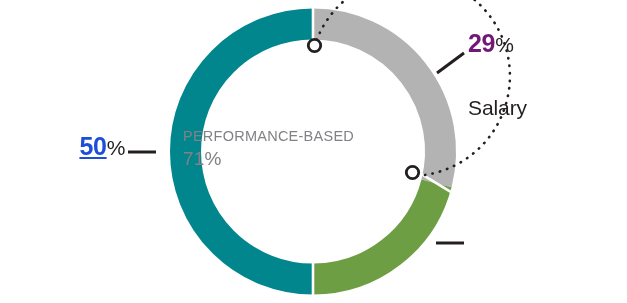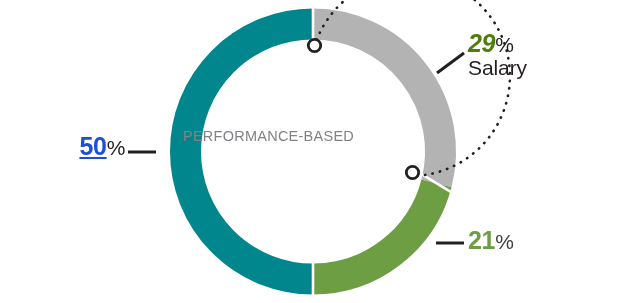--- a/index.html
+++ b/index.html
@@ -47,29 +47,30 @@
   .pct-sym {
     color: #231f20;
     font-weight: normal;
     font-size: 21px;
   }
   .name-line {
     font-size: 21px;
     font-weight: normal;
     color: #231f20;
     letter-spacing: -0.1px;
+    margin-top: 40px;
   }
 
   
   #label-salary {
     left: 468px;
     top: 30px;
     text-align: left;
   }
-  #label-salary .pct-num { color: #4d7c0f; font-style: italic; }
+  #label-salary .pct-num { color: #701a75; }
 
   
   #label-annual-bonus {
     left: 468px;
     top: 227px;
     text-align: left;
   }
   #label-annual-bonus .pct-num { color: #6e9e43; }
   #label-annual-bonus .pct-sym { color: #3f3f3f; }
 
@@ -131,28 +132,26 @@
   </svg>
 
   <div class="label-block" id="label-salary">
     <div class="pct-line">
       <span class="pct-num">29</span><span class="pct-sym">%</span>
     </div>
     <div class="name-line">Salary</div>
   </div>
 
   <div class="label-block" id="label-annual-bonus">
-    <div class="pct-line">
-      <span class="pct-num">21</span><span class="pct-sym">%</span>
-    </div>
   </div>
 
   <div class="label-block" id="label-lti">
     <div class="pct-line">
       <span class="pct-num">50</span><span class="pct-sym">%</span>
     </div>
   </div>
 
   <div id="center-text">
     <span id="center-label">PERFORMANCE-BASED</span>
+    <span id="center-value">71%</span>
   </div>
 
 </div>
 
 </body></html>

